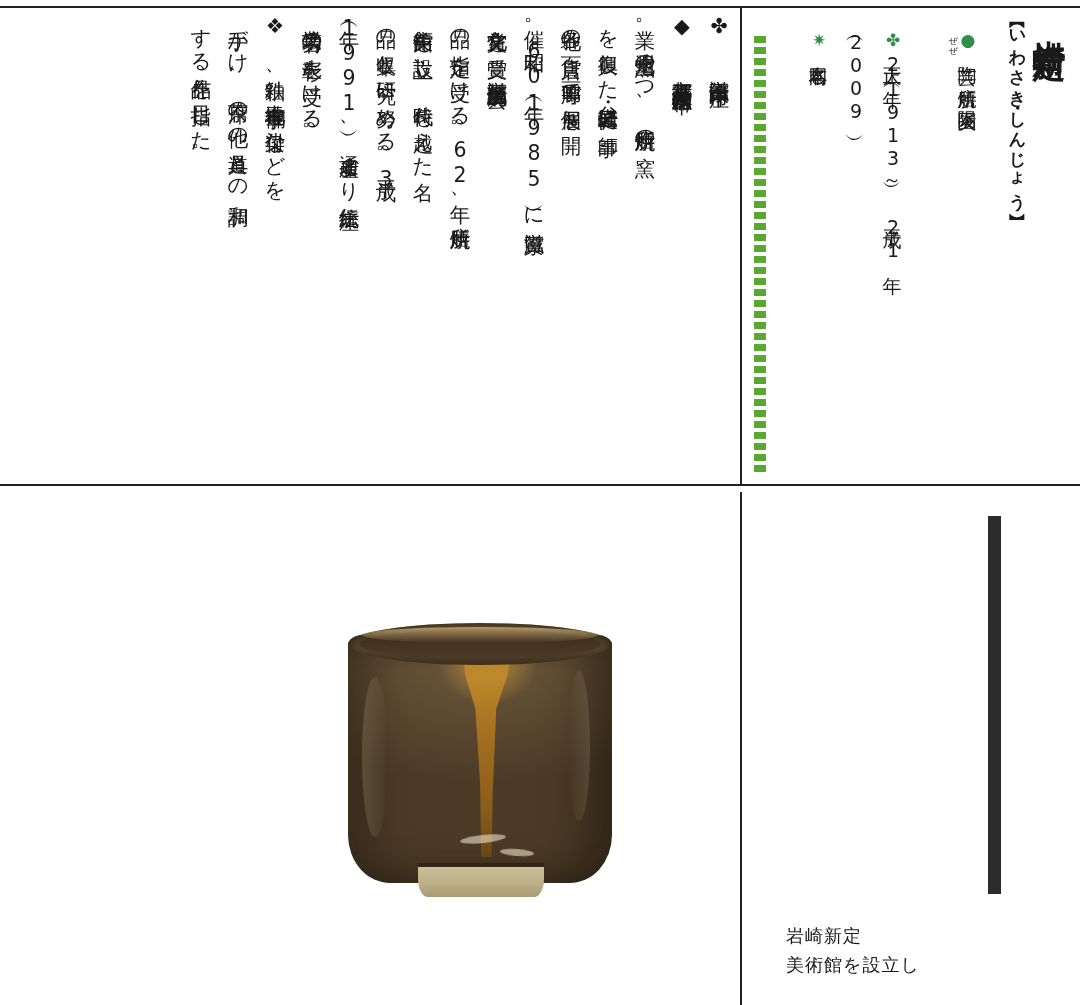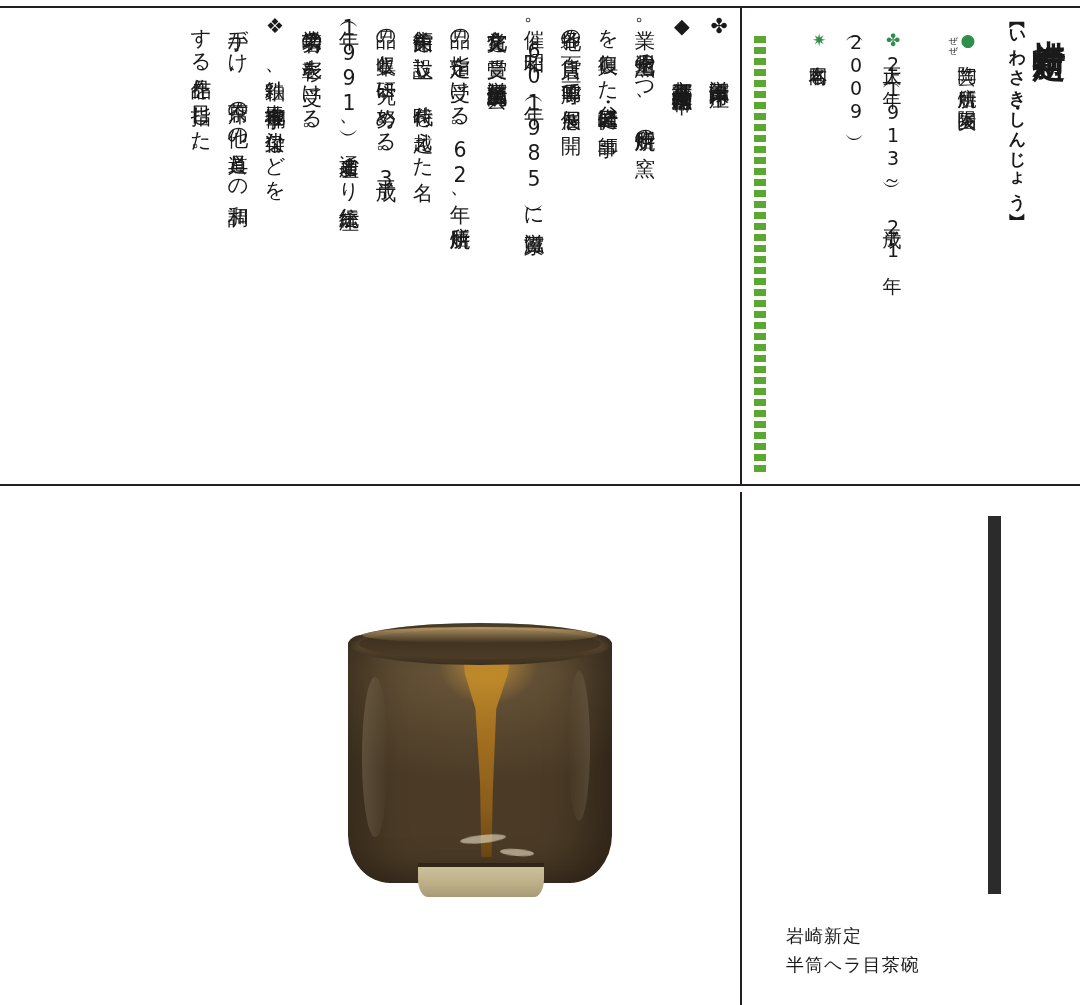--- a/index.html
+++ b/index.html
@@ -403,17 +403,17 @@
         <div class="rim-gloss"></div>
         <div class="hera1"></div>
         <div class="hera2"></div>
         <div class="foot-shadow"></div>
         <div class="bowl-foot"></div>
       </div>
     </div>
 
     <div class="caption">
       <div>岩崎新定</div>
-      <div>半筒ヘラ目茶碗</div>
+      <div>美術館を設立し</div>
     </div>
   </div>
 
 </div>
 
 </body></html>

